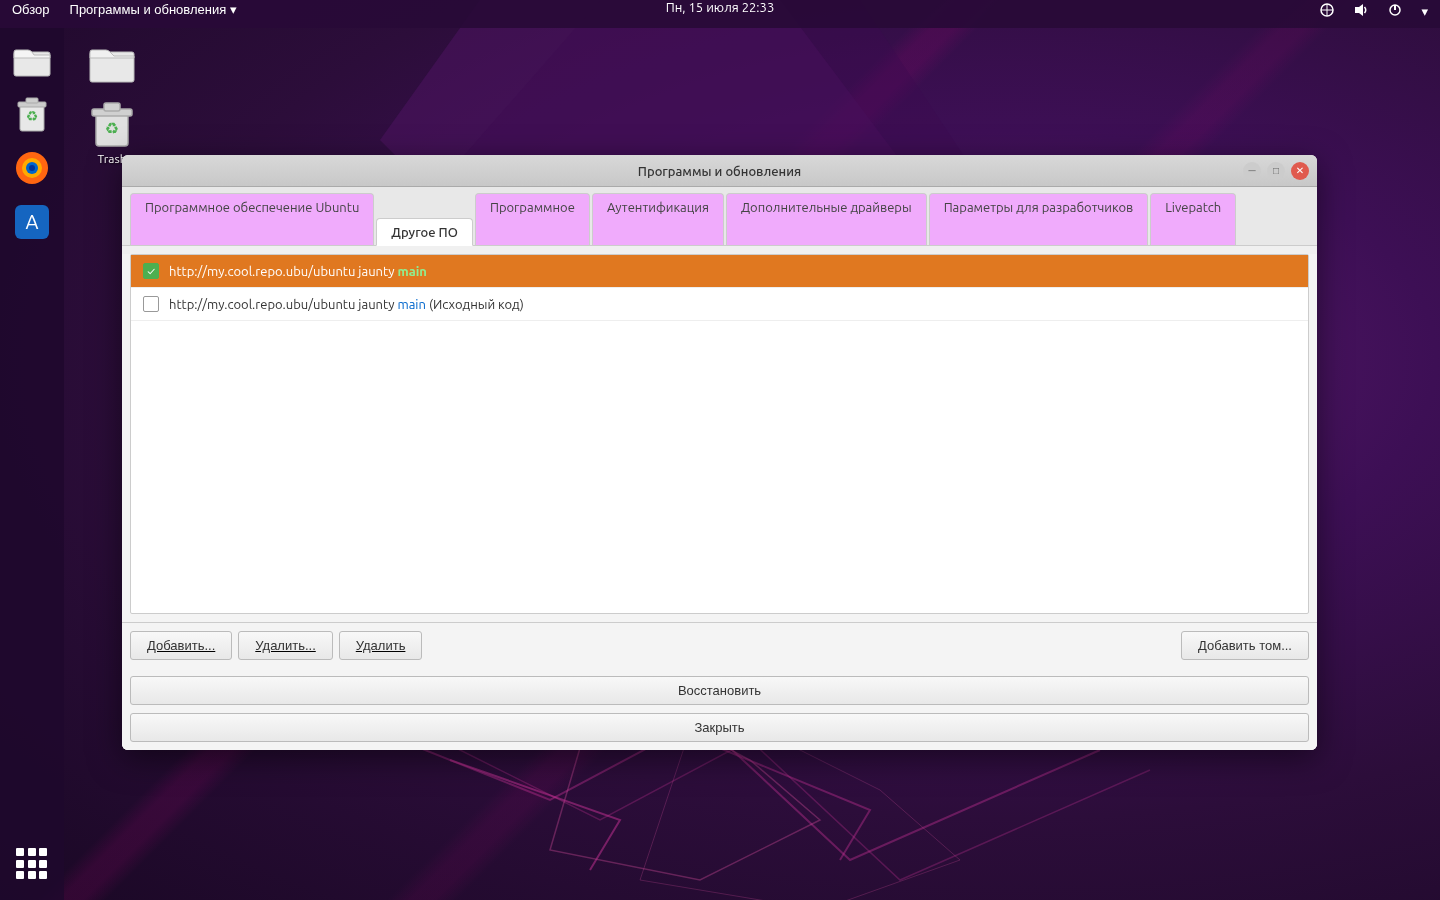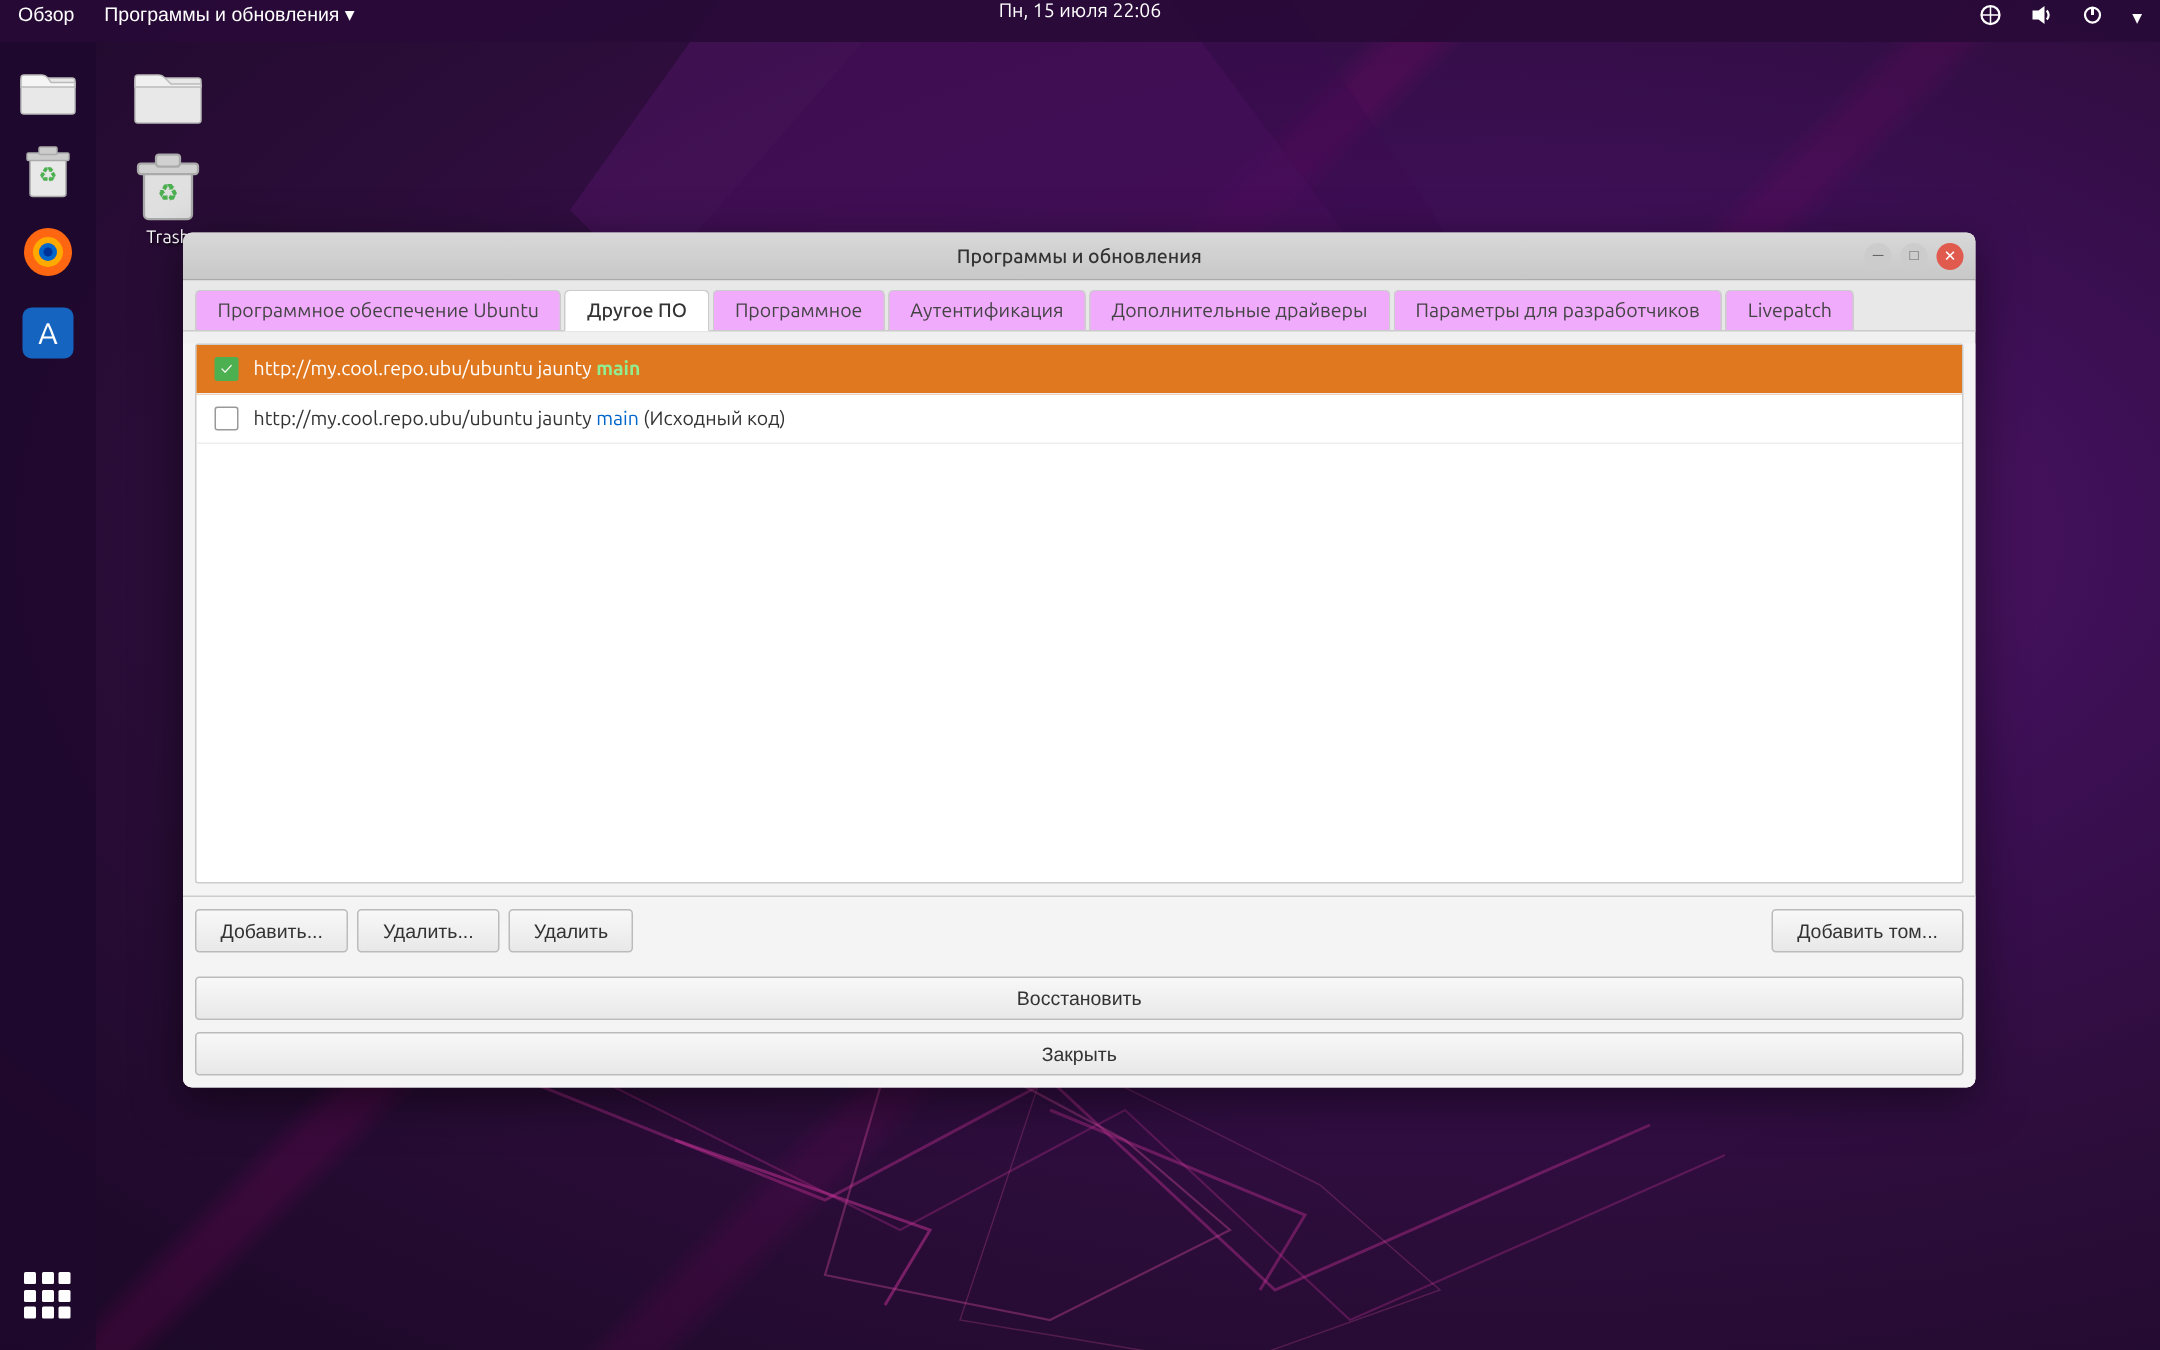--- a/index.html
+++ b/index.html
@@ -254,20 +254,21 @@
       white-space: nowrap;
     }
 
     .tab.active {
       background: #fff;
       color: #333;
       font-weight: 500;
       border-bottom: 1px solid #fff;
       margin-bottom: -1px;
       z-index: 1;
+      margin-top: 25px;
     }
 
     
     .window-content {
       background: #fff;
       margin: 8px;
       border: 1px solid #ccc;
       border-radius: 2px;
       min-height: 360px;
     }
@@ -335,20 +336,21 @@
       display: flex;
       align-items: center;
       justify-content: space-between;
       background: #f4f4f4;
       border-top: 1px solid #ccc;
     }
 
     .footer-left {
       display: flex;
       gap: 6px;
+      text-decoration: underline;
     }
 
     .footer-right {
       display: flex;
       gap: 6px;
     }
 
     .btn {
       padding: 6px 16px;
       border: 1px solid #bbb;
@@ -399,21 +401,21 @@
 
   <div class="top-panel">
     <div class="top-panel-left">
       <button class="panel-btn">Обзор</button>
       <button class="panel-btn">
         <span>Программы и обновления</span>
         <span> ▾</span>
       </button>
     </div>
     <div class="top-panel-center">
-      <span>Пн, 15 июля  22:06</span>
+      <span>Пн, 15 июля  22:33</span>
     </div>
     <div class="top-panel-right">
       <button class="panel-btn">
         <svg width="16" height="16" viewBox="0 0 16 16">
             <circle cx="8" cy="8" r="6" fill="none" stroke="#fff" stroke-width="1.5"></circle>
             <line x1="8" y1="2" x2="8" y2="14" stroke="#fff" stroke-width="1"></line>
             <line x1="2" y1="8" x2="14" y2="8" stroke="#fff" stroke-width="1"></line>
           </svg>
       </button>
       <button class="panel-btn">

